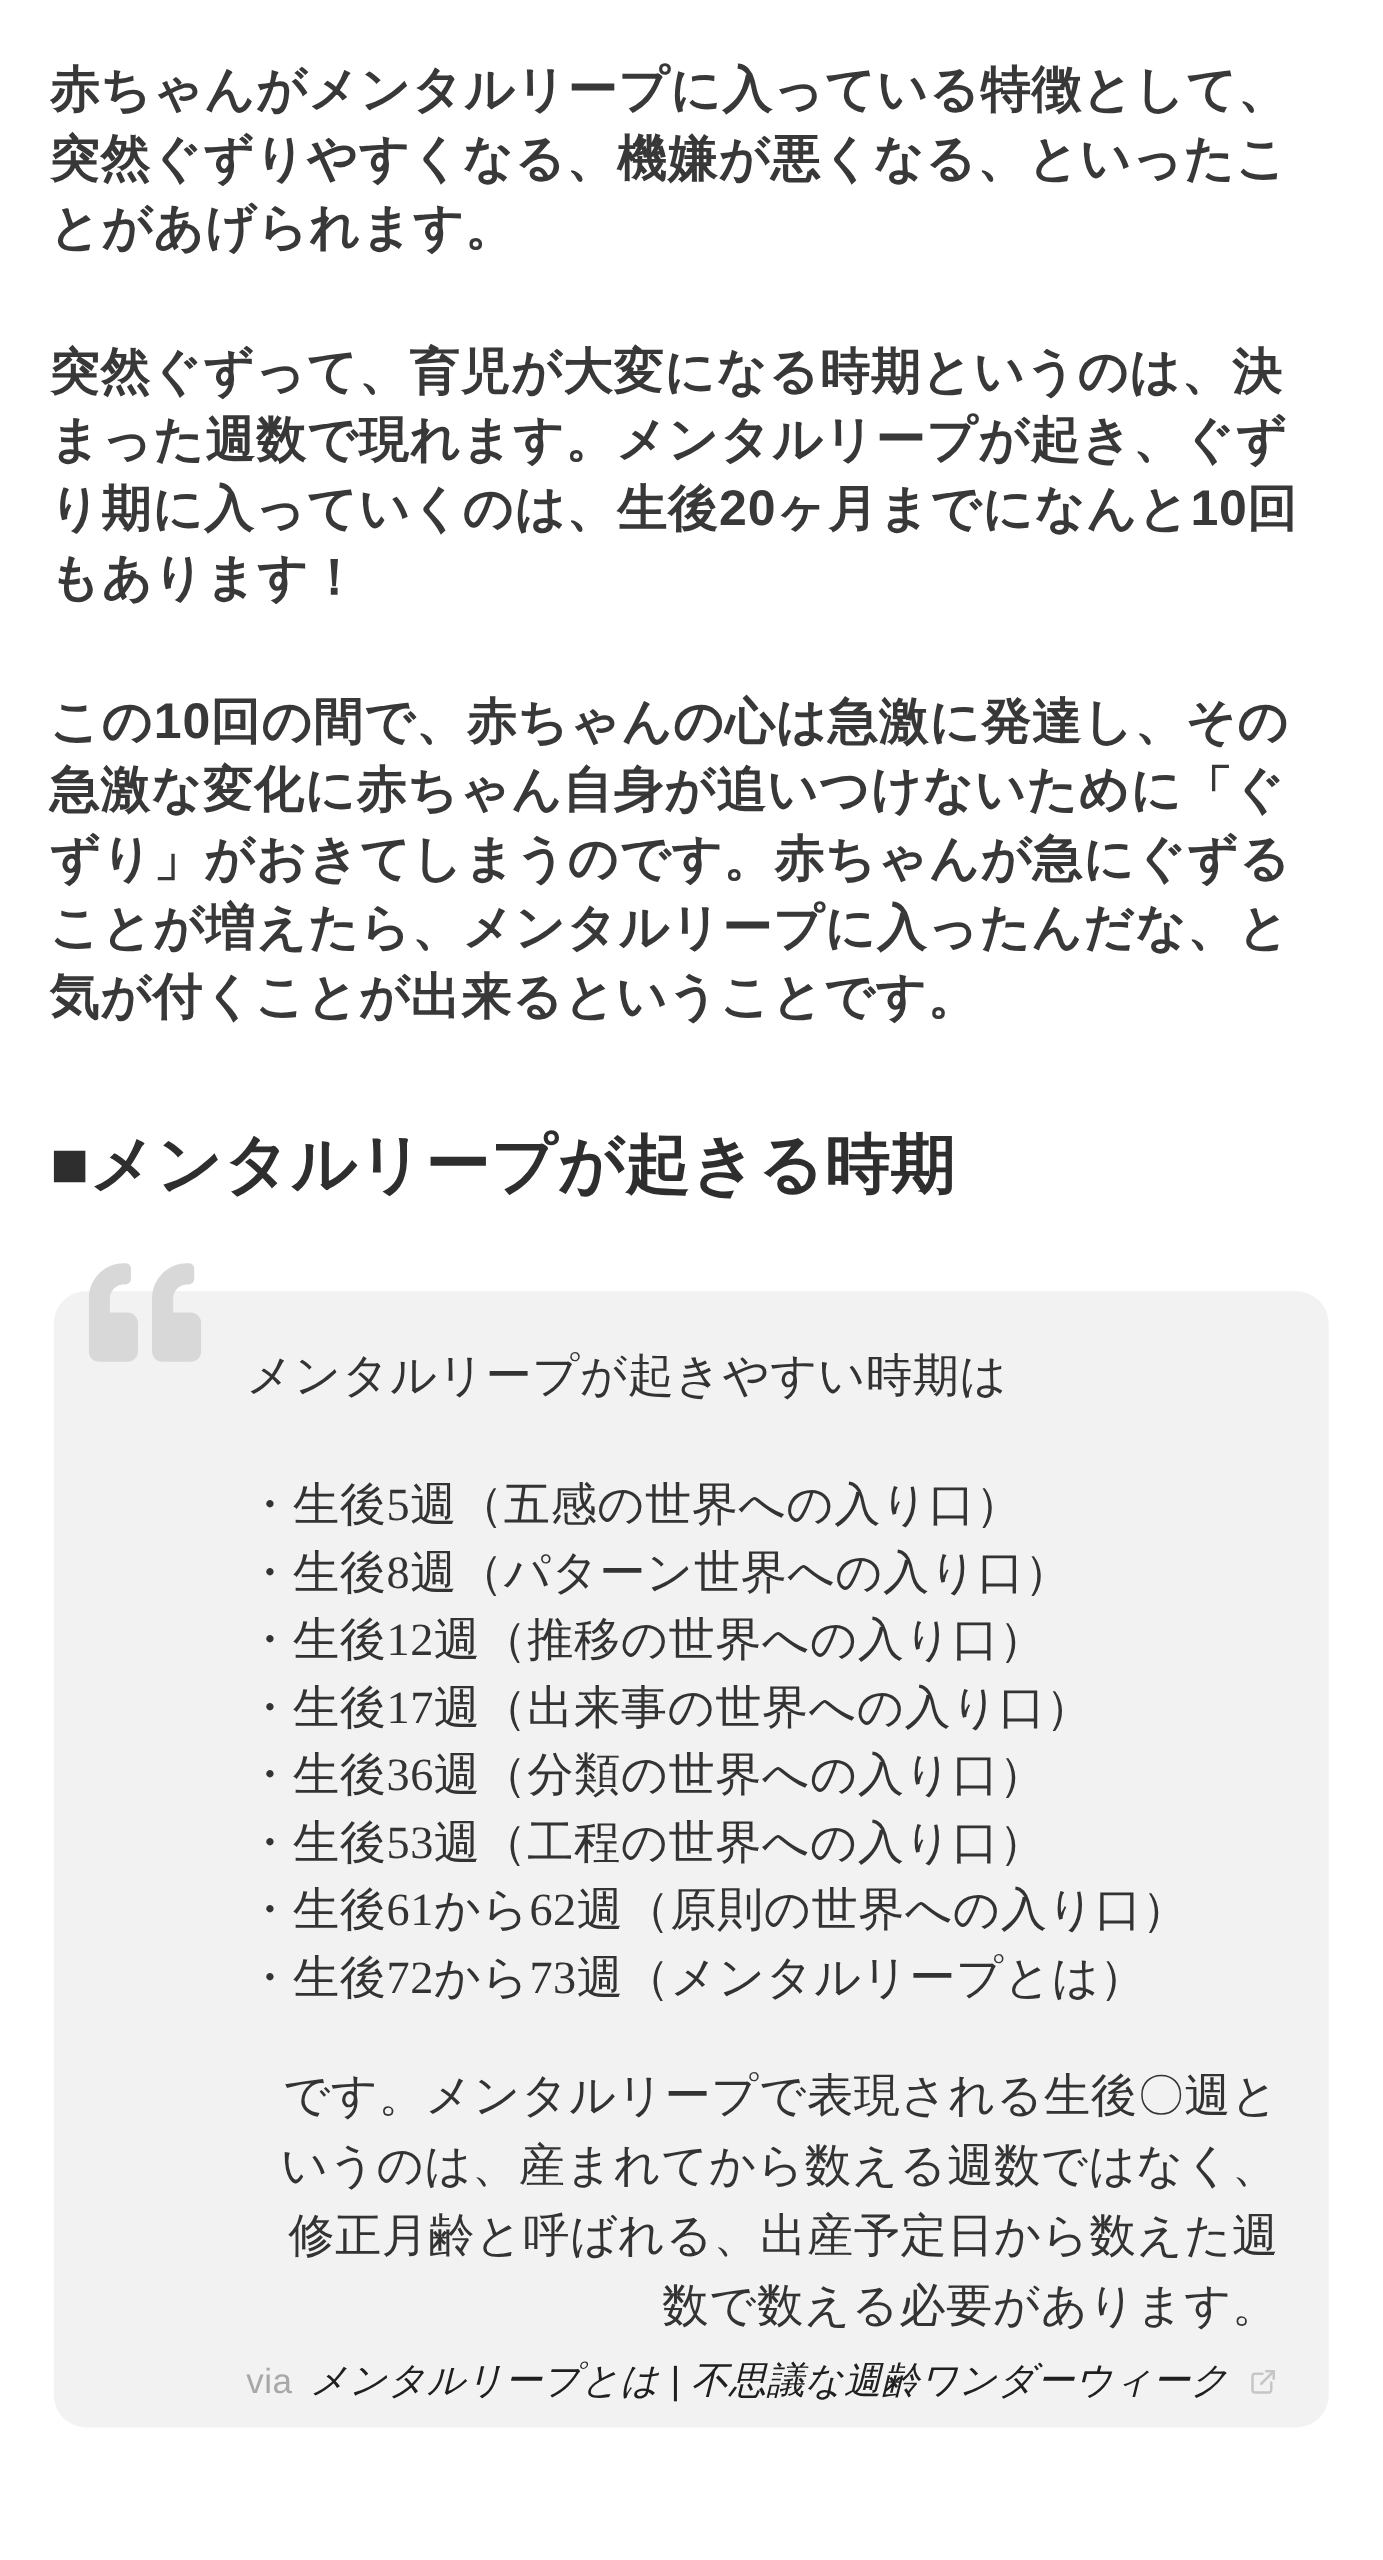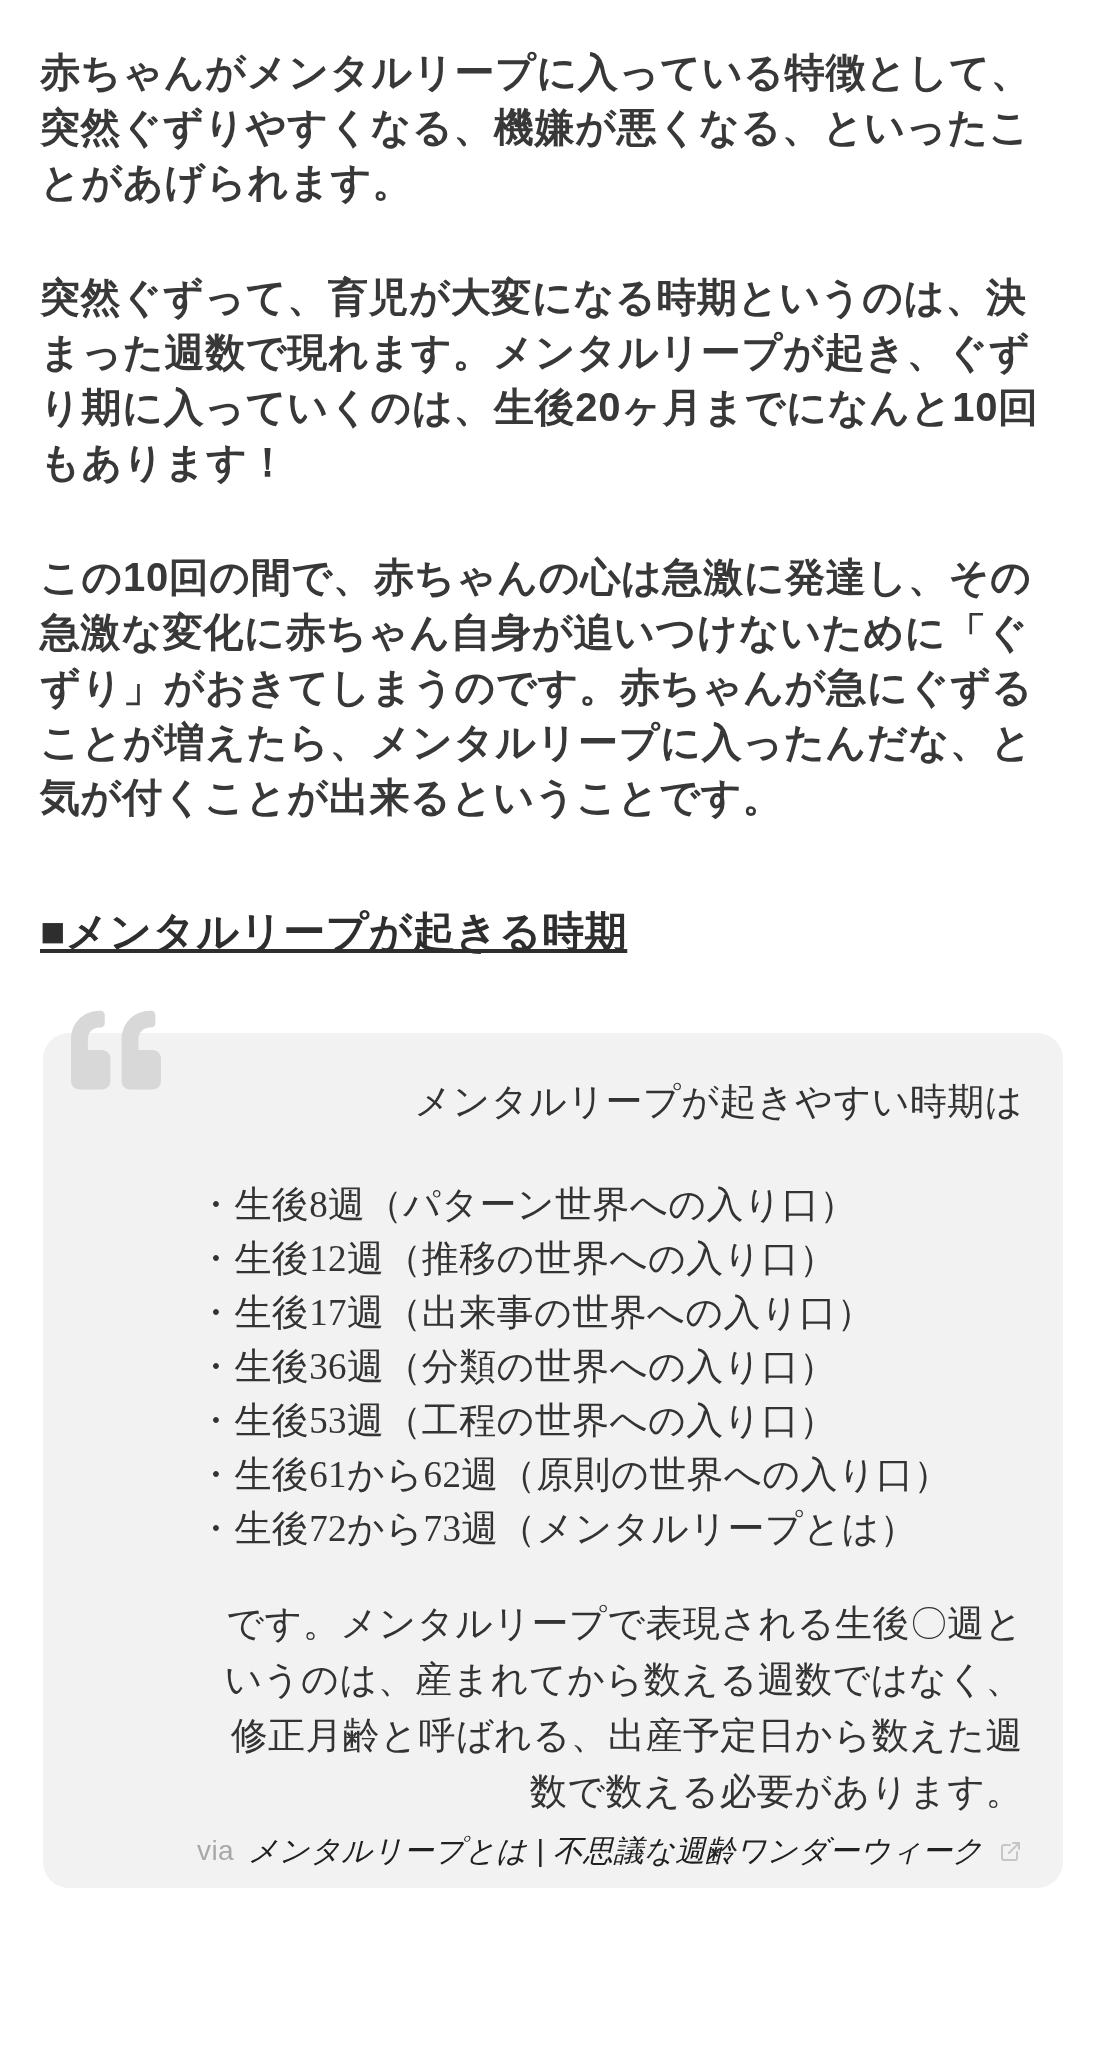--- a/index.html
+++ b/index.html
@@ -13,38 +13,37 @@
     font-family:"Liberation Sans","DejaVu Sans",sans-serif;color:var(--c-body);
   }
   .article{padding:45px 0 0 40px;}
   .article p.body-para{
     width:1002px;margin:0 0 60px 0;
     font-size:40px;line-height:55px;letter-spacing:0.6px;
     word-break:break-all;overflow-wrap:anywhere;font-weight:bold;
   }
   h2.section-heading{
     margin:72px 0 0 0;width:1030px;
-    font-size:42px;line-height:70px;font-weight:bold;color:var(--c-heading);
+    font-size:52px;line-height:70px;font-weight:bold;color:var(--c-heading);
     letter-spacing:0.5px;
-    text-decoration:underline;
   }
   .quote-card{
     position:relative;margin:66px 0 0 3px;width:1020px;box-sizing:border-box;
     background:var(--c-quote-bg);border-radius:26px;
     padding:40px 40px 20px 154px;
   }
   .quote-icon{position:absolute;top:-28px;left:28px;width:90px;height:90px;}
   .quote-icon svg{display:block;width:90px;height:90px;}
   .quote-icon path{fill:var(--c-quote-icon);}
   .quote-text{
     font-family:"Liberation Serif","DejaVu Serif",serif;
     color:var(--c-quote-text);letter-spacing:0.4px;
     word-break:break-all;overflow-wrap:anywhere;
   }
-  .quote-intro{font-size:37px;line-height:57px;margin:0 0 48px 0;text-align:right;}
+  .quote-intro{font-size:37px;line-height:57px;margin:0 0 48px 0;}
   .leap-week-list{margin:0 0 40px 0;}
   .q-item{font-size:37px;line-height:54px;white-space:nowrap;}
   .quote-closing{font-size:37px;line-height:56px;margin:0;text-align:right;}
   .via-row{
     display:flex;align-items:flex-end;margin-top:14px;line-height:34px;
     white-space:nowrap;
   }
   .via-label{
     font-family:"Liberation Sans","DejaVu Sans",sans-serif;
     font-size:28px;color:var(--c-via);margin-right:14px;
@@ -72,20 +71,21 @@
     <span class="quote-icon">
       <svg viewBox="0 0 512 512" aria-hidden="true">
         <path d="M464 256h-80v-64c0-35.3 28.7-64 64-64h8c13.3 0 24-10.7 24-24V56c0-13.3-10.7-24-24-24h-8c-88.4 0-160 71.6-160 160v240c0 26.5 21.5 48 48 48h128c26.5 0 48-21.5 48-48V304c0-26.5-21.5-48-48-48zm-288 0H96v-64c0-35.3 28.7-64 64-64h8c13.3 0 24-10.7 24-24V56c0-13.3-10.7-24-24-24h-8C71.6 32 0 103.6 0 192v240c0 26.5 21.5 48 48 48h128c26.5 0 48-21.5 48-48V304c0-26.5-21.5-48-48-48z"></path>
       </svg>
     </span>
 
     <div class="quote-text">
       <p class="quote-intro">メンタルリープが起きやすい時期は</p>
 
       <div class="leap-week-list">
+        <div class="q-item"><span>・</span><span>生後5週（五感の世界への入り口）</span></div>
         <div class="q-item"><span>・</span><span>生後8週（パターン世界への入り口）</span></div>
         <div class="q-item"><span>・</span><span>生後12週（推移の世界への入り口）</span></div>
         <div class="q-item"><span>・</span><span>生後17週（出来事の世界への入り口）</span></div>
         <div class="q-item"><span>・</span><span>生後36週（分類の世界への入り口）</span></div>
         <div class="q-item"><span>・</span><span>生後53週（工程の世界への入り口）</span></div>
         <div class="q-item"><span>・</span><span>生後61から62週（原則の世界への入り口）</span></div>
         <div class="q-item"><span>・</span><span>生後72から73週（メンタルリープとは）</span></div>
       </div>
 
       <p class="quote-closing">です。メンタルリープで表現される生後〇週というのは、産まれてから数える週数ではなく、修正月齢と呼ばれる、出産予定日から数えた週数で数える必要があります。</p>

